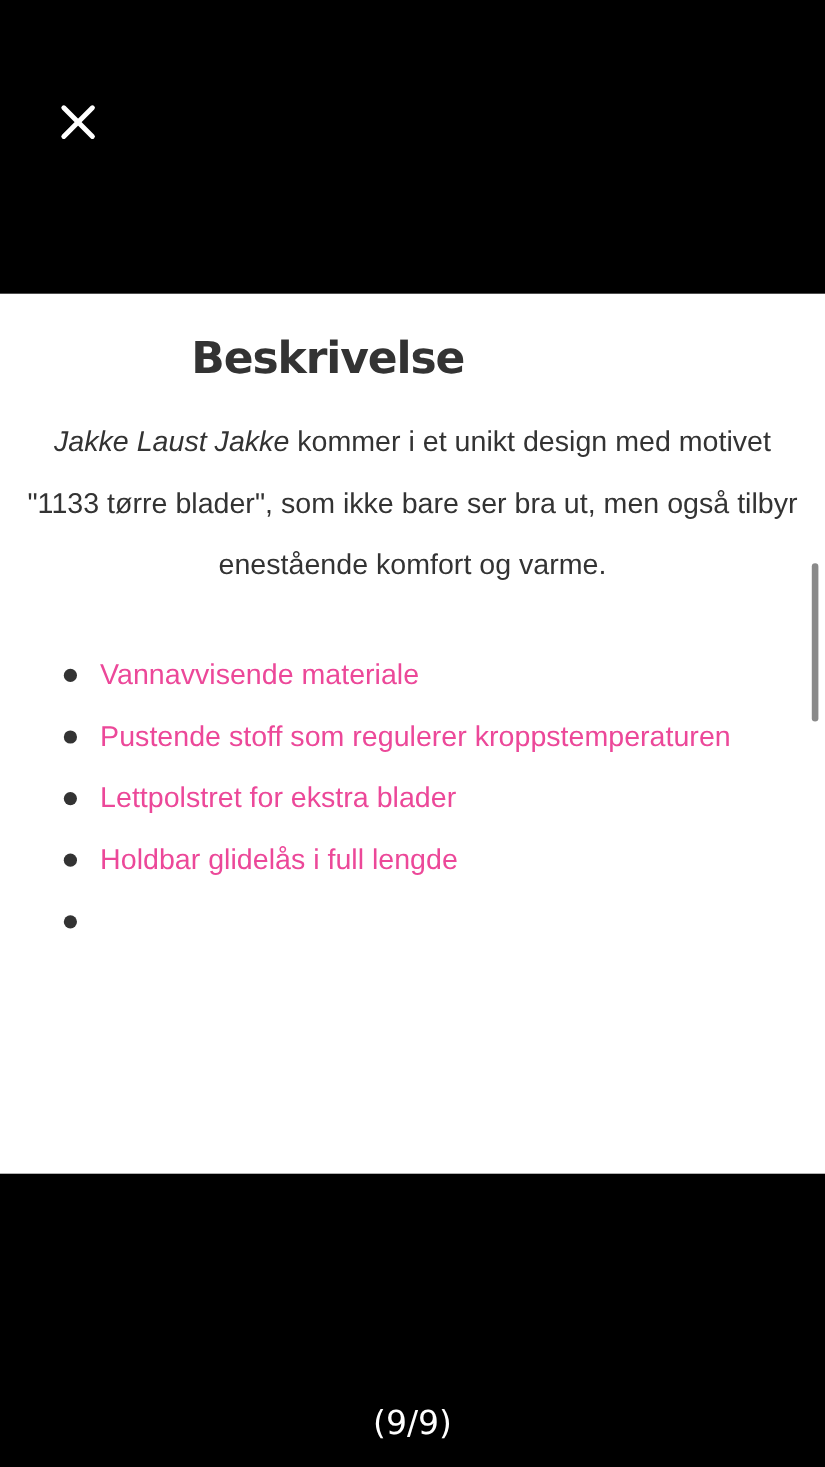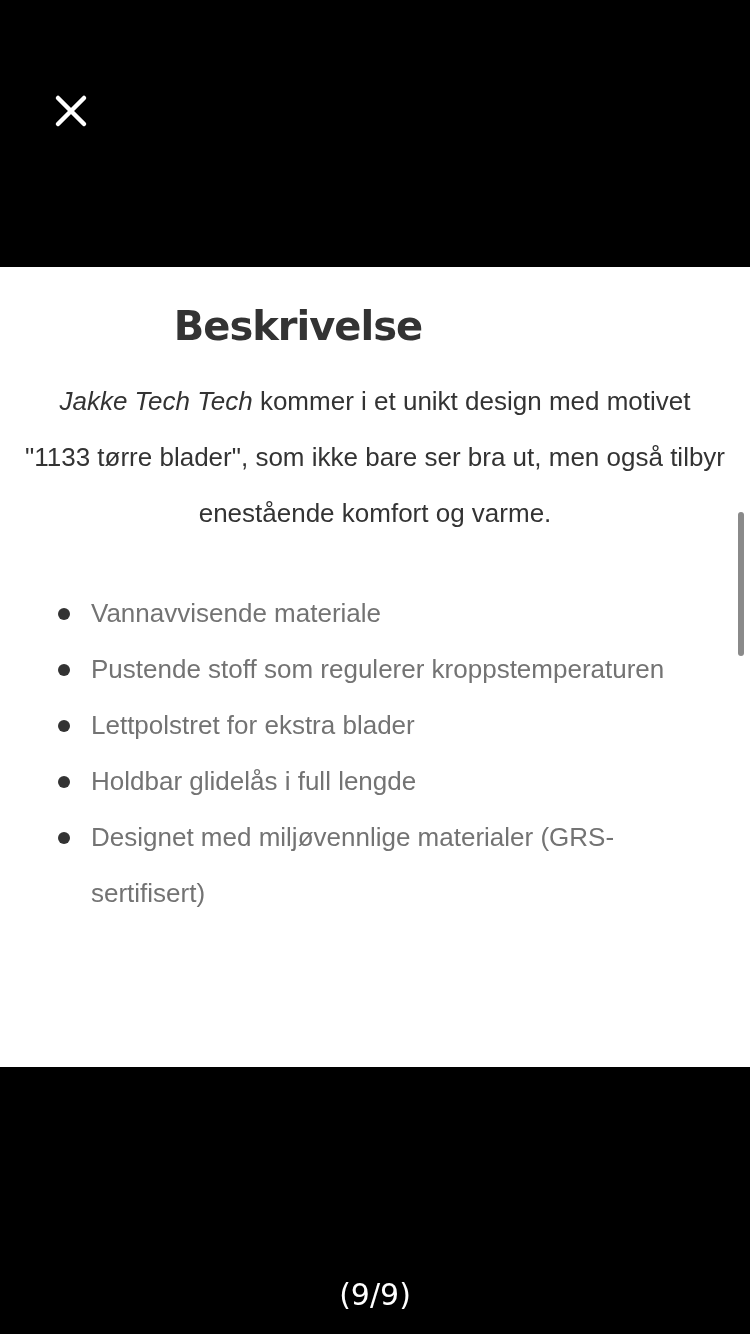--- a/index.html
+++ b/index.html
@@ -66,21 +66,21 @@
       position: absolute;
       left: 0;
       top: 318px;
       width: 720px;
       margin: 0;
       padding: 0;
       list-style: none;
       font-family: "Liberation Sans", sans-serif;
       font-size: 26px;
       line-height: 56px;
-      color: #737373;
+      color: #ec4899;
     }
     .features li {
       position: relative;
       padding-left: 91px;
       padding-right: 10px;
     }
     .bullet {
       position: absolute;
       left: 58px;
       top: 23px;
@@ -118,27 +118,27 @@
   <div class="close-btn">
     <svg width="42" height="42" viewBox="0 0 42 42">
       <line x1="8" y1="8" x2="34" y2="34" stroke="#ffffff" stroke-width="4.5" stroke-linecap="round"></line>
       <line x1="34" y1="8" x2="8" y2="34" stroke="#ffffff" stroke-width="4.5" stroke-linecap="round"></line>
     </svg>
   </div>
 
   <div class="slide">
     <h1 class="slide-title">Beskrivelse</h1>
 
-    <p class="intro"><em>Jakke Tech Tech</em><span> kommer i et unikt design med motivet "1133 tørre blader", som ikke bare ser bra ut, men også tilbyr enestående komfort og varme.</span></p>
+    <p class="intro"><em>Jakke Laust Jakke</em><span> kommer i et unikt design med motivet "1133 tørre blader", som ikke bare ser bra ut, men også tilbyr enestående komfort og varme.</span></p>
 
     <ul class="features">
       <li><span class="bullet"></span><span>Vannavvisende materiale</span></li>
       <li><span class="bullet"></span><span>Pustende stoff som regulerer kroppstemperaturen</span></li>
       <li><span class="bullet"></span><span>Lettpolstret for ekstra blader</span></li>
       <li><span class="bullet"></span><span>Holdbar glidelås i full lengde</span></li>
-      <li><span class="bullet"></span><span>Designet med miljøvennlige materialer (GRS-sertifisert)</span></li>
+      <li><span class="bullet"></span></li>
     </ul>
 
     <div class="scrollbar"></div>
   </div>
 
   <div class="counter">(9/9)</div>
 </div>
 
 </body></html>

